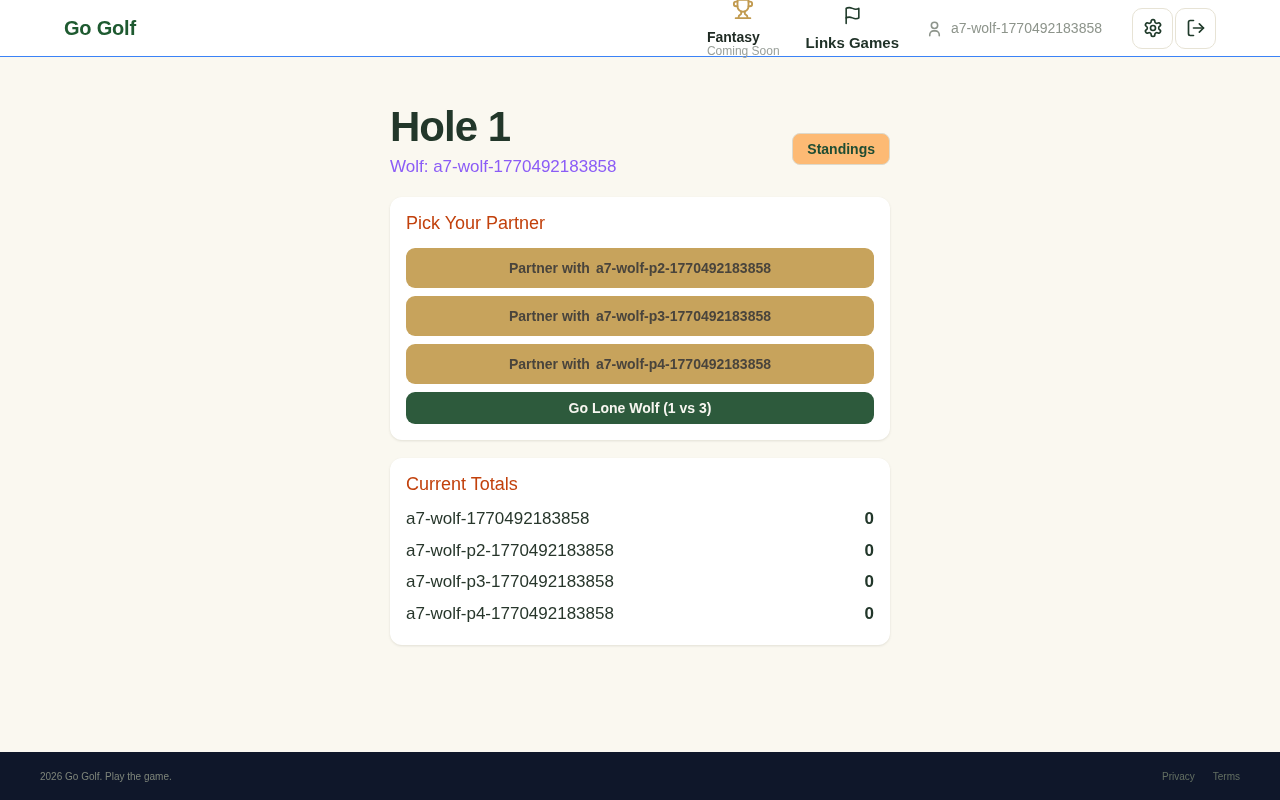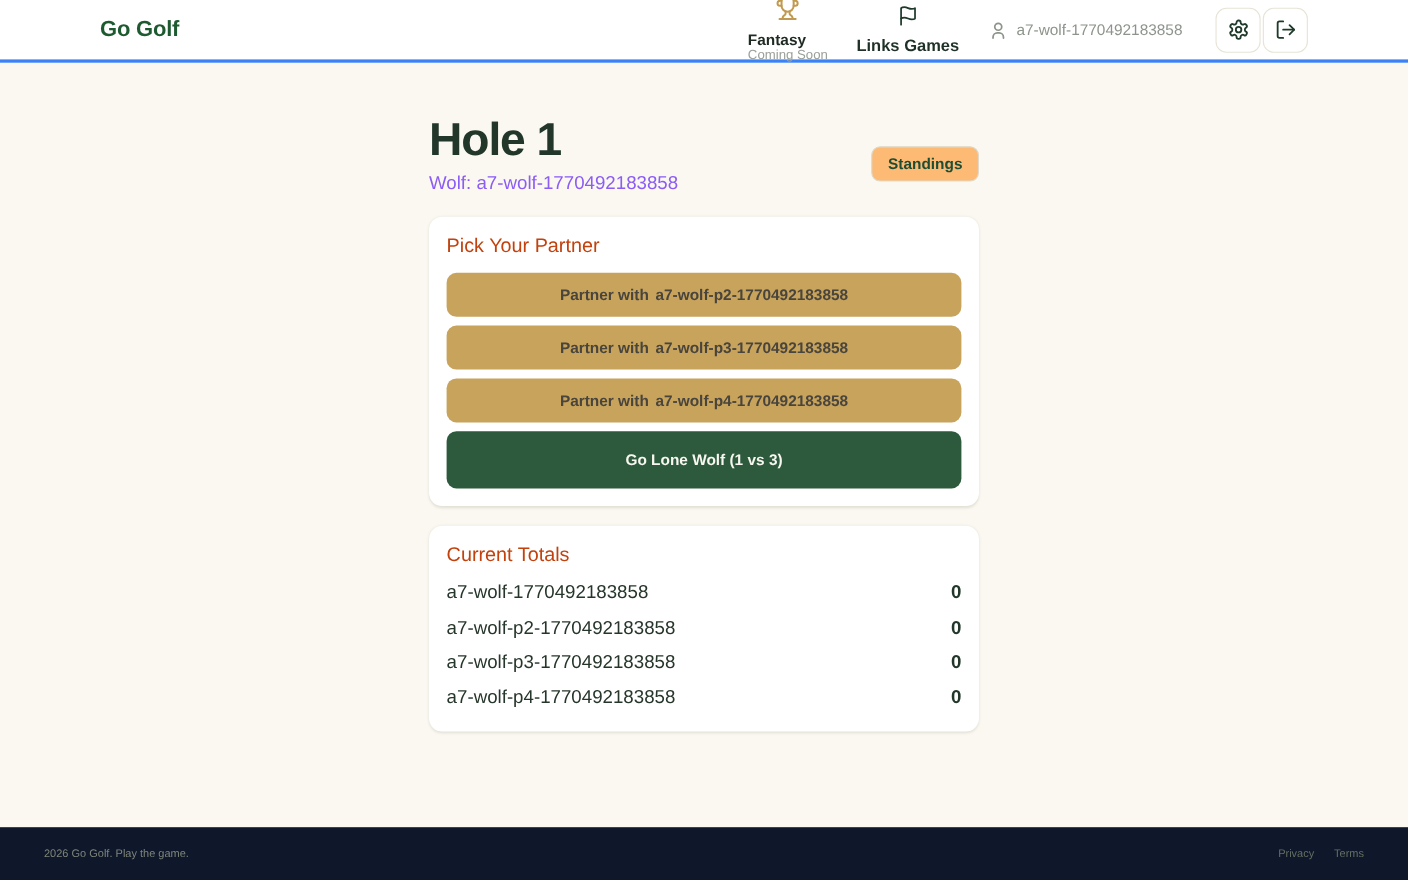--- a/index.html
+++ b/index.html
@@ -9,25 +9,25 @@
     background: #faf8f0;
     display: flex;
     flex-direction: column;
     color: #1f3a2a;
   }
 
   
   .header {
     height: 57px;
     background: #ffffff;
-    border-bottom: 3px solid #3b82f6;
+    border-bottom: 1px solid #3b82f6;
     display: flex;
     align-items: center;
     justify-content: space-between;
-    padding: 0 91px;
+    padding: 0 64px;
     flex: 0 0 auto;
   }
   .logo {
     font-size: 20px;
     font-weight: 700;
     color: #1e5a30;
     letter-spacing: -0.2px;
     cursor: pointer;
   }
   .header-right {
@@ -132,21 +132,21 @@
     font-weight: 700;
     cursor: pointer;
     font-family: inherit;
     display: flex;
     align-items: center;
     justify-content: center;
     gap: 6px;
   }
   .lone-wolf-btn {
     width: 100%;
-    height: 52px;
+    height: 32px;
     border: none;
     border-radius: 9px;
     background: #2d5a3c;
     color: #f7f6f0;
     font-size: 14px;
     font-weight: 700;
     cursor: pointer;
     font-family: inherit;
   }
 

